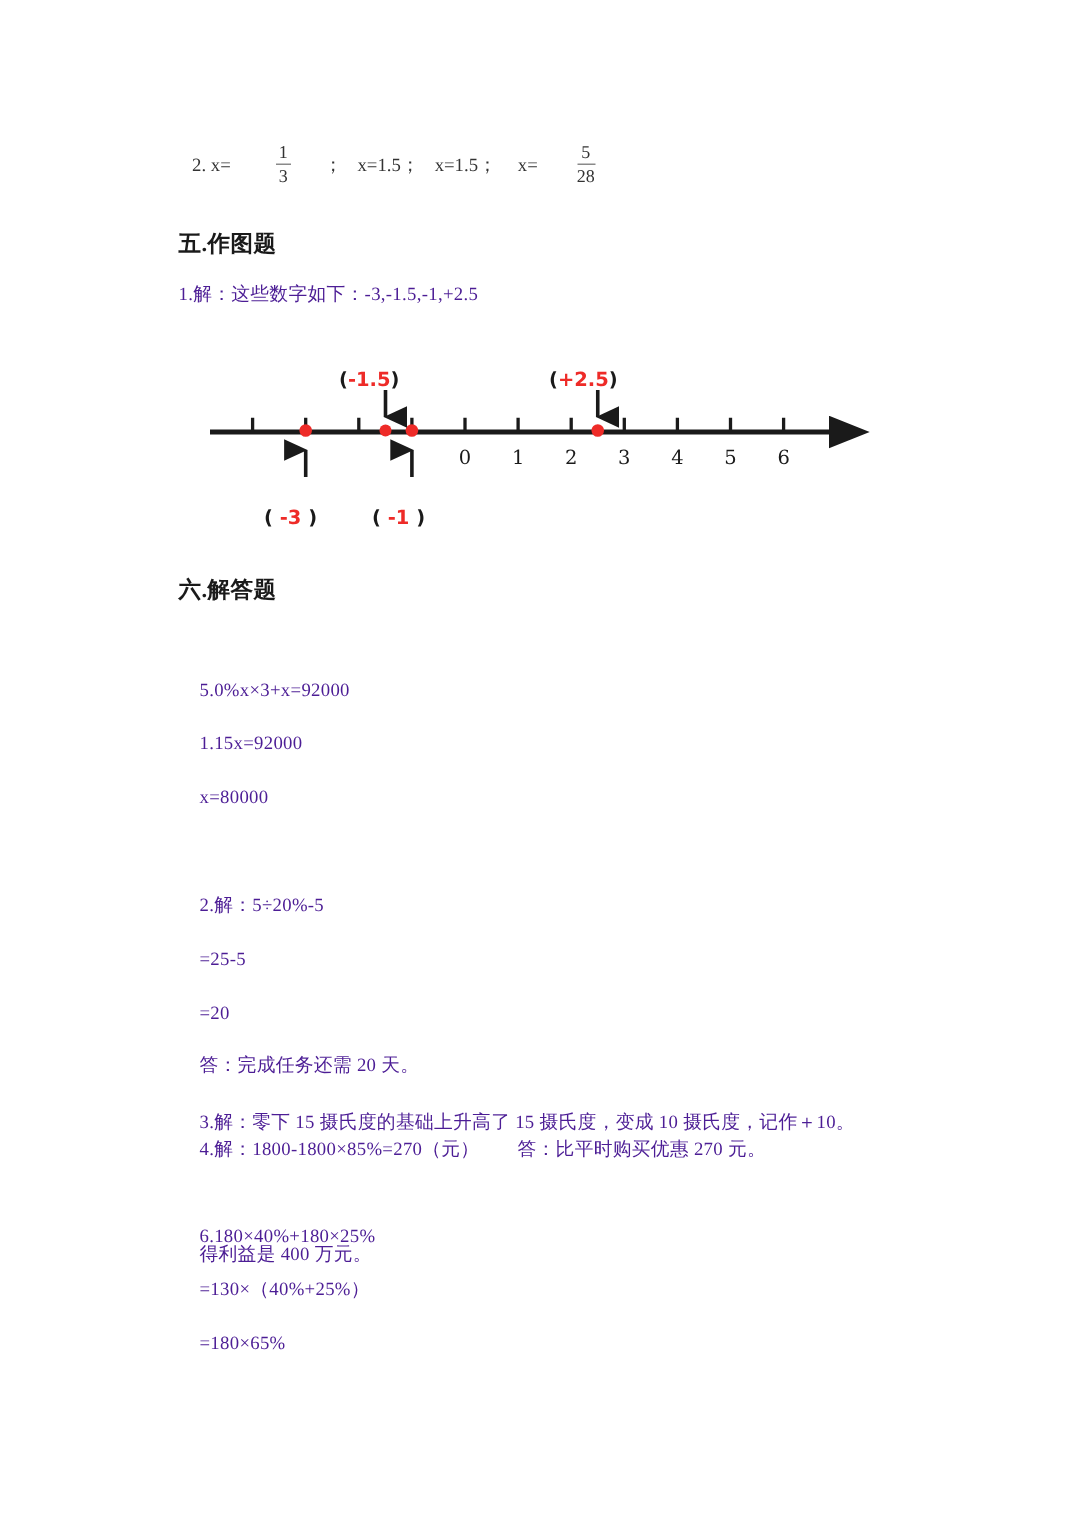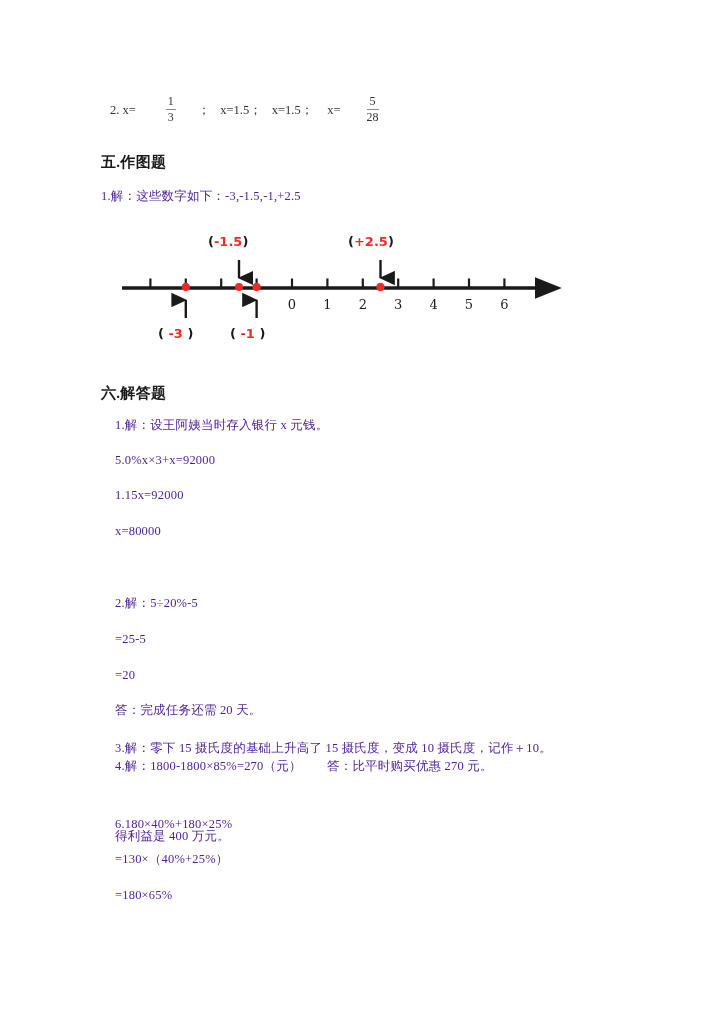--- a/index.html
+++ b/index.html
@@ -10,21 +10,21 @@
     width: 720px;
     height: 1018px;
     background: #ffffff;
     font-family: "Liberation Serif", "DejaVu Serif", serif;
     color: #2b2b2b;
     position: relative;
     overflow: hidden;
   }
   .page {
     position: absolute;
-    left: 0; top: 0;
+    left: 18px; top: 0;
     width: 580px;
     height: 1018px;
   }
 
   
   .line {
     position: absolute;
     font-size: 12.5px;
     line-height: 16px;
     color: #4c1d95;
@@ -83,20 +83,21 @@
     height: 122px;
   }
   .nl-svg { display: block; }
 
   .nl-label {
     position: absolute;
     font-family: "DejaVu Sans", "Liberation Sans", sans-serif;
     font-weight: bold;
     font-size: 13px;
     white-space: nowrap;
+    margin-top: 12px;
   }
   .nl-label .paren { color: #1a1a1a; }
   .nl-label .val { color: #ee2b28; }
 </style>
 </head>
 <body>
 
 <div class="page">
 
   <div class="eq-row" style="left:110px; top:96px;">
@@ -194,21 +195,20 @@
       <span class="paren">(&nbsp;</span><span class="val">-3</span><span class="paren">&nbsp;)</span>
     </div>
 
     <div class="nl-label" style="left:120px; top:94px;">
       <span class="paren">(&nbsp;</span><span class="val">-1</span><span class="paren">&nbsp;)</span>
     </div>
   </div>
 
   <div class="section-title" style="left:101px; top:384px;">六.解答题</div>
 
-  <div class="line" style="left:115px; top:417px;">1.解：设王阿姨当时存入银行 x 元钱。</div>
   <div class="line" style="left:115px; top:452px;">5.0%x×3+x=92000</div>
   <div class="line" style="left:115px; top:487px;">1.15x=92000</div>
   <div class="line" style="left:115px; top:523px;">x=80000</div>
   <div class="line" style="left:115px; top:595px;">2.解：5÷20%-5</div>
   <div class="line" style="left:115px; top:631px;text-align:right;">=25-5</div>
   <div class="line" style="left:115px; top:667px;">=20</div>
   <div class="line" style="left:115px; top:702px;">答：完成任务还需 20 天。</div>
 
   <div class="line" style="left:115px; top:740px;">3.解：零下 15 摄氏度的基础上升高了 15 摄氏度，变成 10 摄氏度，记作＋10。</div>
   <div class="line" style="left:115px; top:758px;">4.解：1800-1800×85%=270（元）　　答：比平时购买优惠 270 元。</div>

